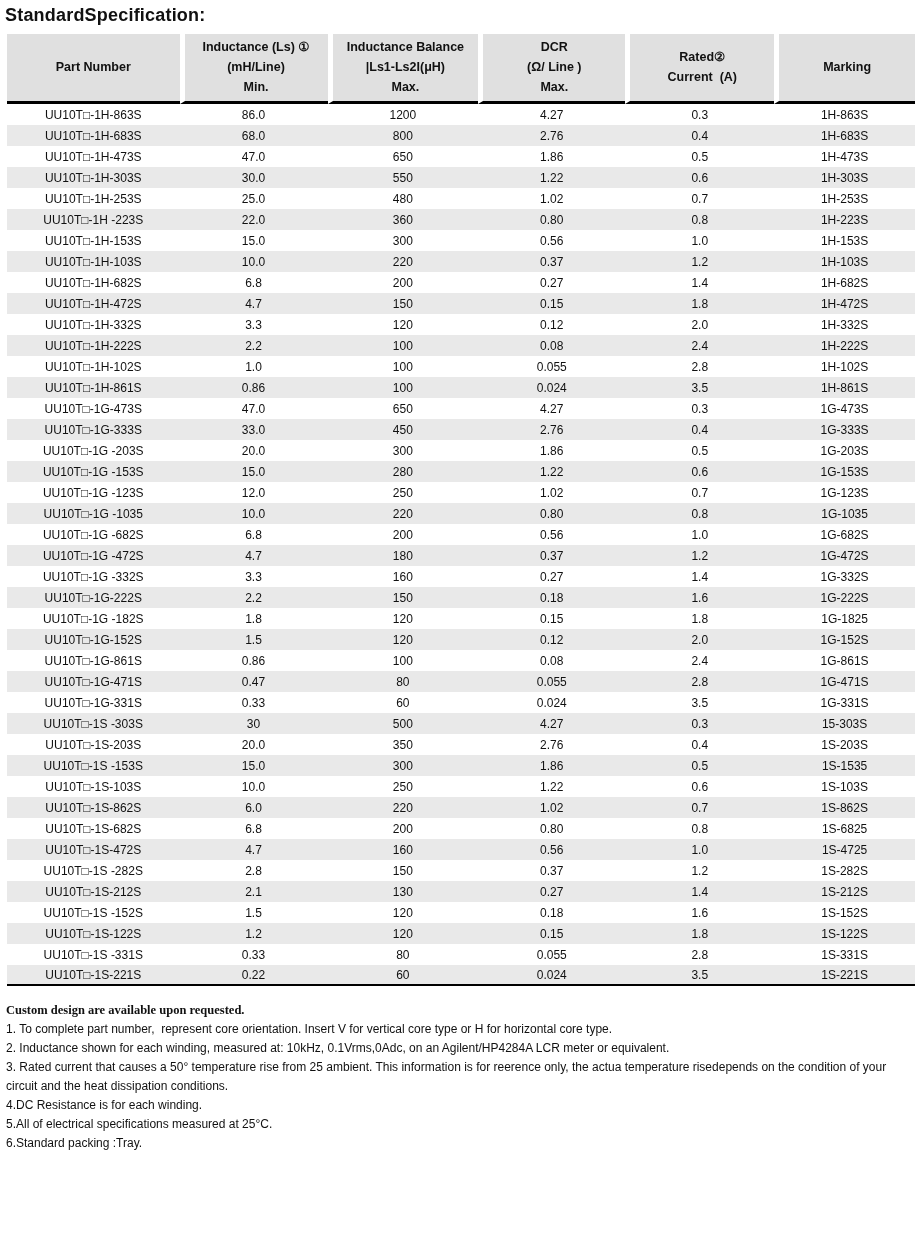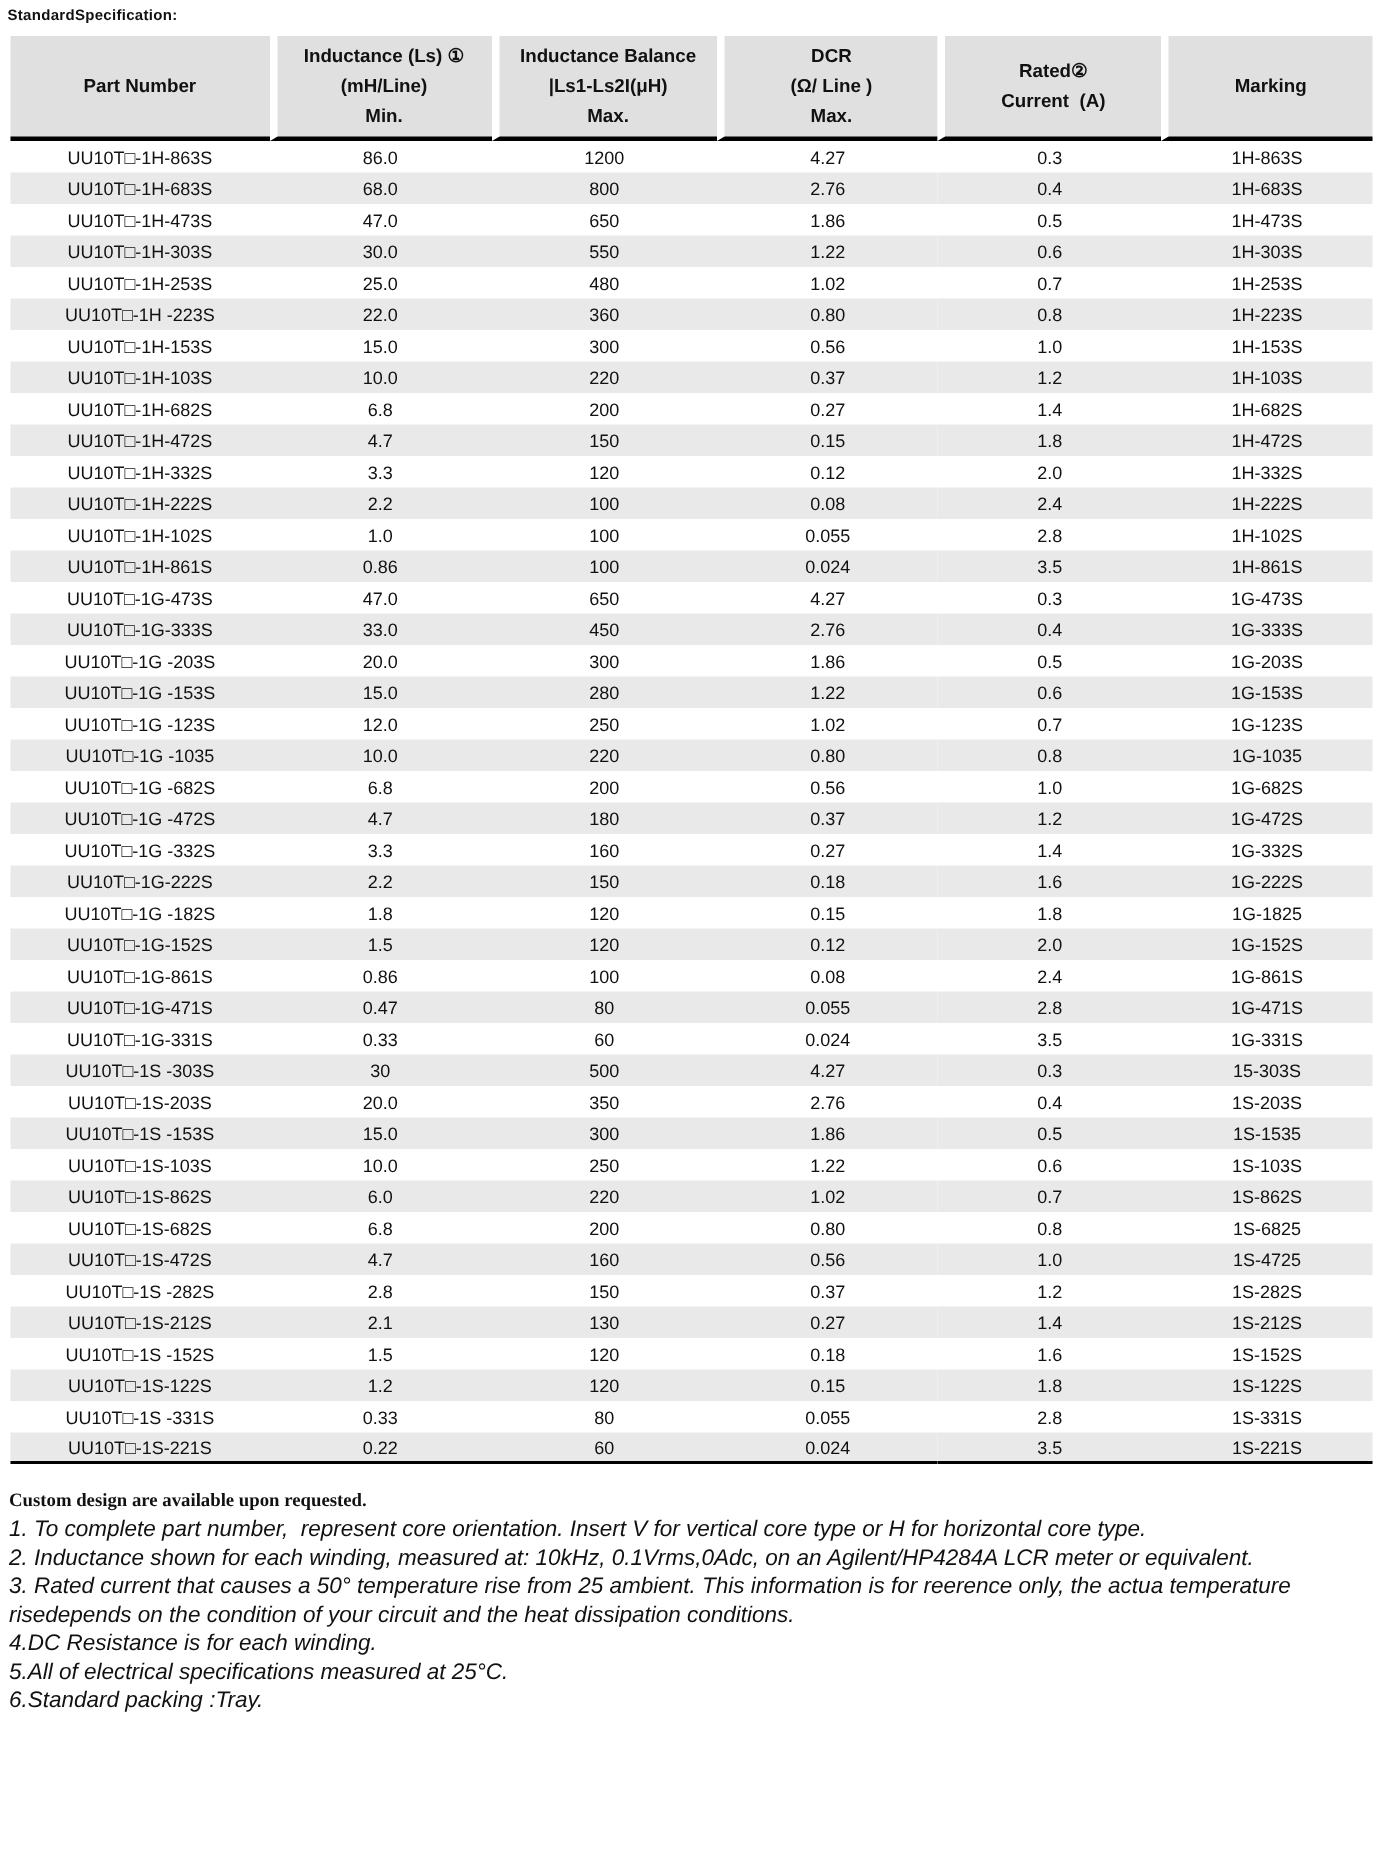--- a/index.html
+++ b/index.html
@@ -5,21 +5,21 @@
   * { margin: 0; padding: 0; box-sizing: border-box; }
   html, body {
     width: 917px; height: 1247px;
     background: #fff;
     font-family: "Liberation Sans", sans-serif;
     color: #111;
     overflow: hidden;
   }
   .page { padding: 5px 3px 0 5px; }
   .title {
-    font-size: 10px;
+    font-size: 18px;
     font-weight: bold;
     letter-spacing: 0.2px;
     margin: 0 0 8px 0;
   }
   table.spec {
     width: 908px;
     margin-left: 2px;
     border-collapse: separate;
     border-spacing: 0;
     table-layout: fixed;
@@ -52,24 +52,23 @@
   tbody tr:nth-child(even) td { background: var(--stripe-bg, #e9e9e9); }
   tbody tr:last-child td { border-bottom: 2px solid var(--rule, #000); }
   .notes { margin: 15px 0 0 1px; }
   .notes-heading {
     font-size: 12.5px;
     font-weight: bold;
     line-height: 19px;
     font-family: Liberation Serif, serif;
   }
   .note {
-    font-size: 15px;
+    font-size: 12px;
     line-height: 19px;
     max-width: 910px;
-    font-style: italic;
   }
 </style>
 </head>
 <body>
 
 <div class="page">
 
   <h1 class="title">StandardSpecification:</h1>
 
   <table class="spec">

